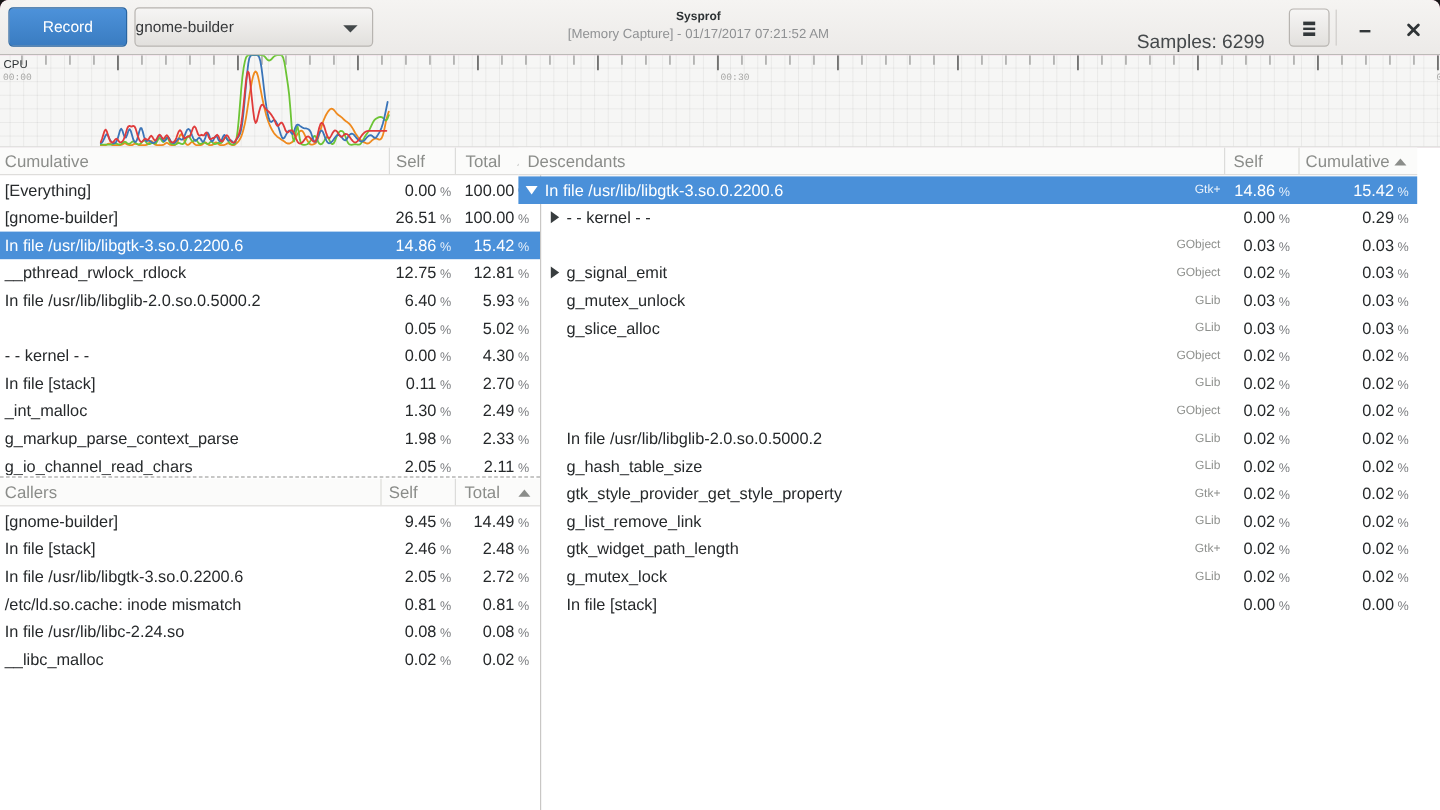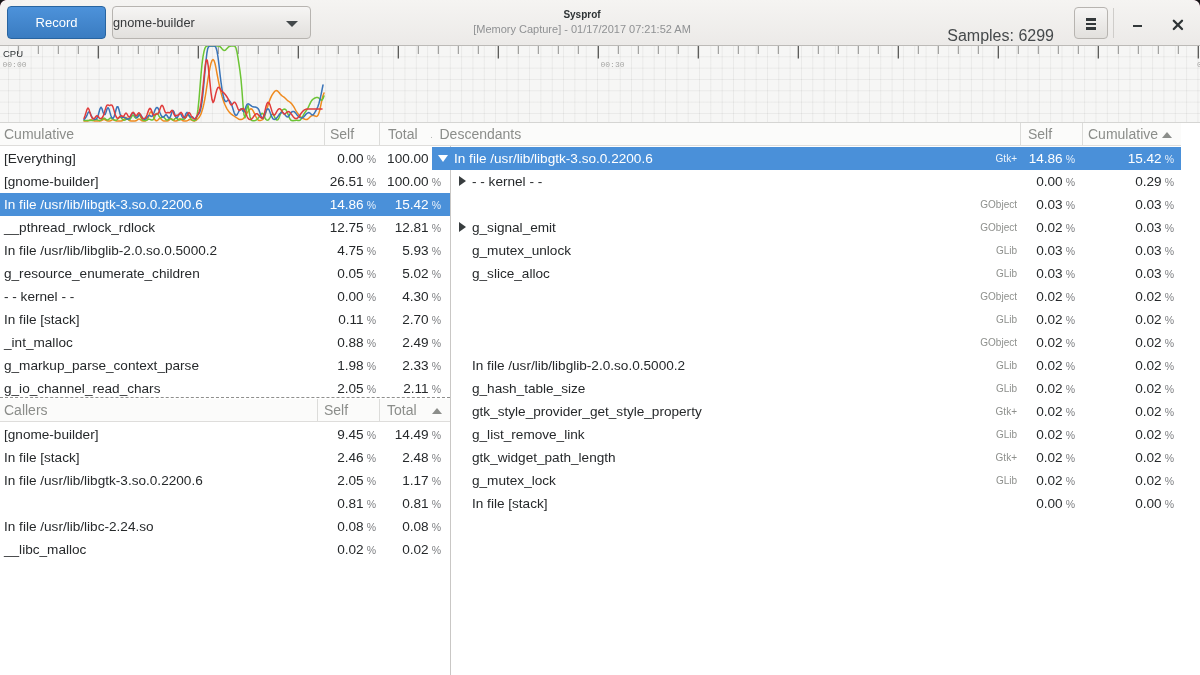--- a/index.html
+++ b/index.html
@@ -218,41 +218,40 @@
             <span class="cell c-self"><span class="n">14.86</span><span class="p">%</span></span>
             <span class="cell c-total"><span class="n">15.42</span><span class="p">%</span></span>
           </div>
 <div class="row" style="top:69px">
             <span class="nm">__pthread_rwlock_rdlock</span>
             <span class="cell c-self"><span class="n">12.75</span><span class="p">%</span></span>
             <span class="cell c-total"><span class="n">12.81</span><span class="p">%</span></span>
           </div>
 <div class="row" style="top:92px">
             <span class="nm">In file /usr/lib/libglib-2.0.so.0.5000.2</span>
-            <span class="cell c-self"><span class="n">4.75</span><span class="p">%</span></span>
+            <span class="cell c-self"><span class="n">6.40</span><span class="p">%</span></span>
             <span class="cell c-total"><span class="n">5.93</span><span class="p">%</span></span>
           </div>
 <div class="row" style="top:115px">
-            <span class="nm">g_resource_enumerate_children</span>
             <span class="cell c-self"><span class="n">0.05</span><span class="p">%</span></span>
             <span class="cell c-total"><span class="n">5.02</span><span class="p">%</span></span>
           </div>
 <div class="row" style="top:138px">
             <span class="nm">- - kernel - -</span>
             <span class="cell c-self"><span class="n">0.00</span><span class="p">%</span></span>
             <span class="cell c-total"><span class="n">4.30</span><span class="p">%</span></span>
           </div>
 <div class="row" style="top:161px">
             <span class="nm">In file [stack]</span>
             <span class="cell c-self"><span class="n">0.11</span><span class="p">%</span></span>
             <span class="cell c-total"><span class="n">2.70</span><span class="p">%</span></span>
           </div>
 <div class="row" style="top:184px">
             <span class="nm">_int_malloc</span>
-            <span class="cell c-self"><span class="n">0.88</span><span class="p">%</span></span>
+            <span class="cell c-self"><span class="n">1.30</span><span class="p">%</span></span>
             <span class="cell c-total"><span class="n">2.49</span><span class="p">%</span></span>
           </div>
 <div class="row" style="top:207px">
             <span class="nm">g_markup_parse_context_parse</span>
             <span class="cell c-self"><span class="n">1.98</span><span class="p">%</span></span>
             <span class="cell c-total"><span class="n">2.33</span><span class="p">%</span></span>
           </div>
 <div class="row" style="top:230px">
             <span class="nm">g_io_channel_read_chars</span>
             <span class="cell c-self"><span class="n">2.05</span><span class="p">%</span></span>
@@ -277,23 +276,24 @@
             <span class="cell c-total"><span class="n">14.49</span><span class="p">%</span></span>
           </div>
 <div class="row" style="top:23px">
             <span class="nm">In file [stack]</span>
             <span class="cell c-self"><span class="n">2.46</span><span class="p">%</span></span>
             <span class="cell c-total"><span class="n">2.48</span><span class="p">%</span></span>
           </div>
 <div class="row" style="top:46px">
             <span class="nm">In file /usr/lib/libgtk-3.so.0.2200.6</span>
             <span class="cell c-self"><span class="n">2.05</span><span class="p">%</span></span>
-            <span class="cell c-total"><span class="n">1.17</span><span class="p">%</span></span>
+            <span class="cell c-total"><span class="n">2.72</span><span class="p">%</span></span>
           </div>
 <div class="row" style="top:69px">
+            <span class="nm">/etc/ld.so.cache: inode mismatch</span>
             <span class="cell c-self"><span class="n">0.81</span><span class="p">%</span></span>
             <span class="cell c-total"><span class="n">0.81</span><span class="p">%</span></span>
           </div>
 <div class="row" style="top:92px">
             <span class="nm">In file /usr/lib/libc-2.24.so</span>
             <span class="cell c-self"><span class="n">0.08</span><span class="p">%</span></span>
             <span class="cell c-total"><span class="n">0.08</span><span class="p">%</span></span>
           </div>
 <div class="row" style="top:115px">
             <span class="nm">__libc_malloc</span>

